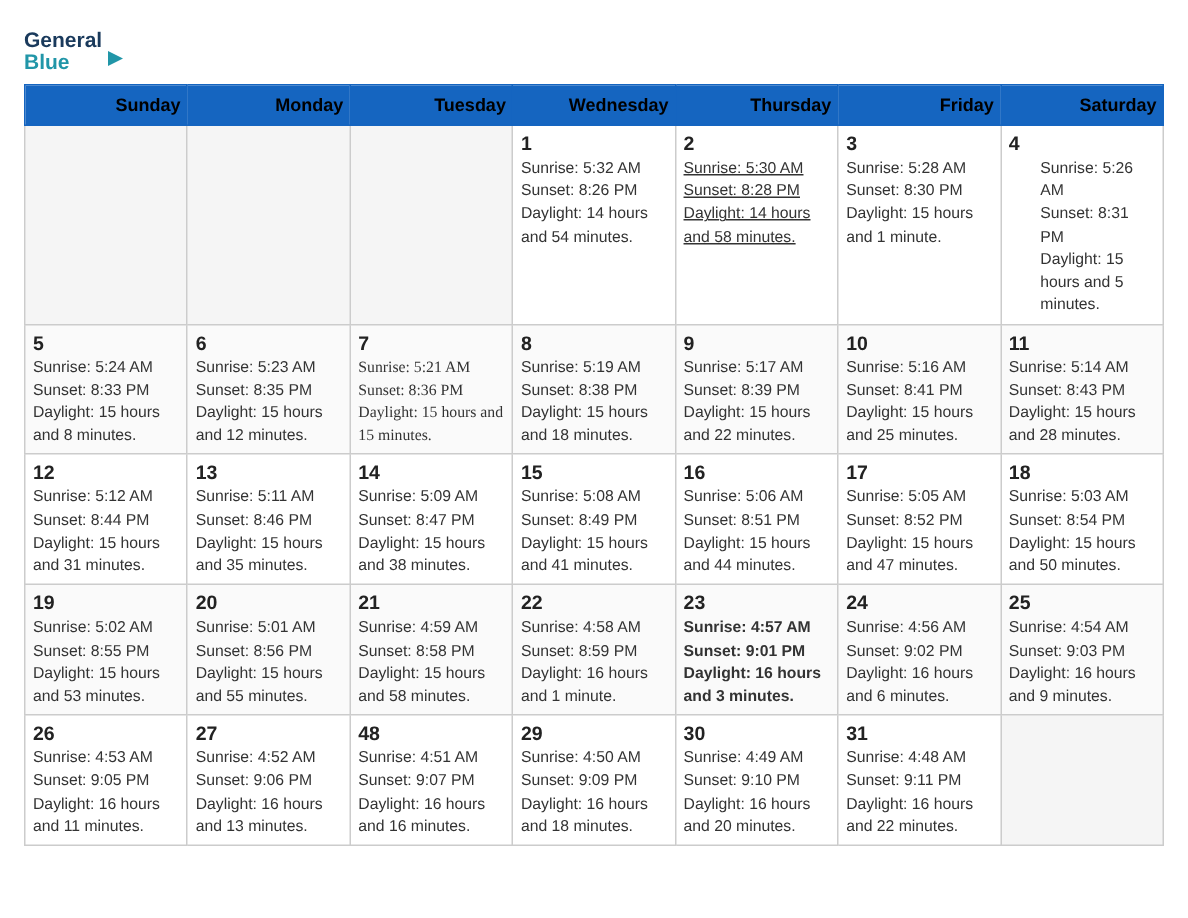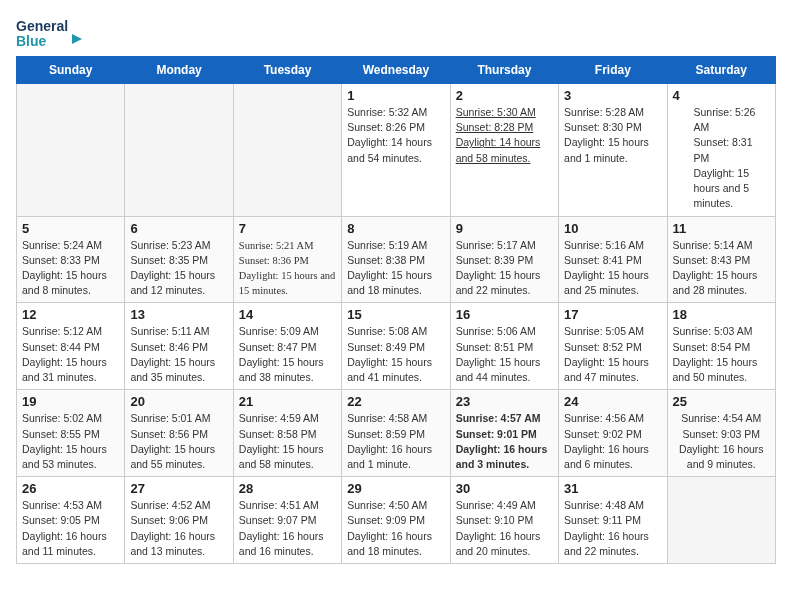--- a/index.html
+++ b/index.html
@@ -32,23 +32,23 @@
       font-size: 15px;
       color: #333;
     }
     .calendar {
       width: 100%;
       border-collapse: collapse;
       font-size: 11px;
     }
     .calendar th {
       background: #1565c0;
-      color: #ffffff;
+      color: #000000;
       padding: 6px 4px;
-      text-align: center;
+      text-align: right;
       font-size: 12px;
       border: 1px solid #1565c0;
     }
     .calendar td {
       border: 1px solid #ccc;
       vertical-align: top;
       padding: 4px 5px;
       width: 108px;
       min-height: 80px;
       background: #fff;
@@ -254,40 +254,40 @@
 Daylight: 16 hours and 3 minutes.</div>
         </td>
         <td>
           <span class="day-num">24</span>
           <div class="day-info" style="white-space: pre-line;">Sunrise: 4:56 AM
 Sunset: 9:02 PM
 Daylight: 16 hours and 6 minutes.</div>
         </td>
         <td>
           <span class="day-num">25</span>
-          <div class="day-info" style="white-space: pre-line; text-align: center;">Sunrise: 4:54 AM
+          <div class="day-info" style="white-space: pre-line;">Sunrise: 4:54 AM
 Sunset: 9:03 PM
 Daylight: 16 hours and 9 minutes.</div>
         </td>
       </tr>
       <tr>
         <td>
           <span class="day-num">26</span>
           <div class="day-info" style="white-space: pre-line;">Sunrise: 4:53 AM
 Sunset: 9:05 PM
 Daylight: 16 hours and 11 minutes.</div>
         </td>
         <td>
           <span class="day-num">27</span>
           <div class="day-info" style="white-space: pre-line;">Sunrise: 4:52 AM
 Sunset: 9:06 PM
 Daylight: 16 hours and 13 minutes.</div>
         </td>
         <td>
-          <span class="day-num">28</span>
+          <span class="day-num">48</span>
           <div class="day-info" style="white-space: pre-line;">Sunrise: 4:51 AM
 Sunset: 9:07 PM
 Daylight: 16 hours and 16 minutes.</div>
         </td>
         <td>
           <span class="day-num">29</span>
           <div class="day-info" style="white-space: pre-line;">Sunrise: 4:50 AM
 Sunset: 9:09 PM
 Daylight: 16 hours and 18 minutes.</div>
         </td>

